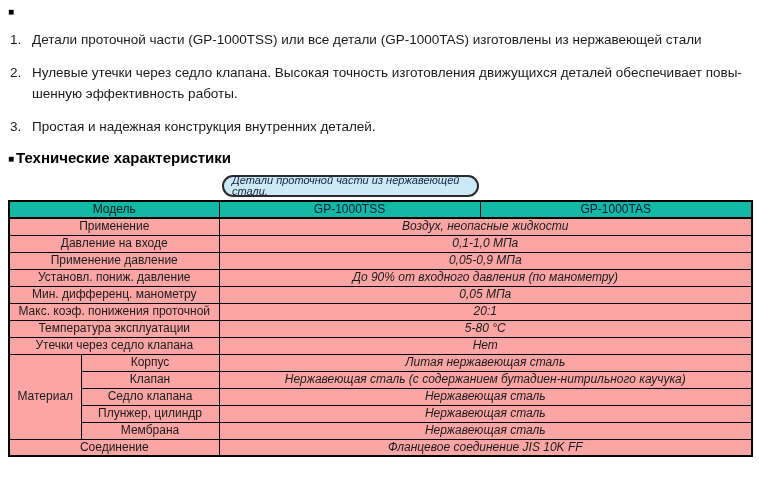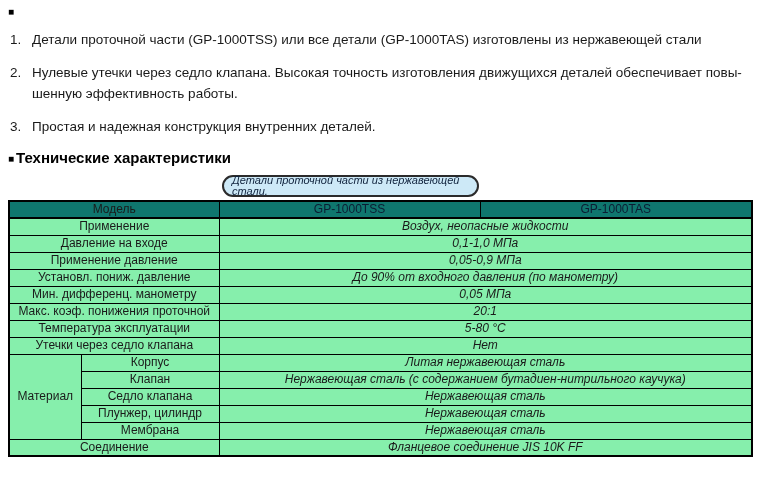--- a/index.html
+++ b/index.html
@@ -44,24 +44,24 @@
   .badge-right { width: 249px; }
 
   
   table.spec {
     border-collapse: collapse; width: 743px; table-layout: fixed;
     border: 2px solid #000;
   }
   table.spec td {
     border: 1px solid #000; height: 17px;
     font-size: 12px; text-align: center; vertical-align: middle;
-    padding: 0 3px; line-height: 1.1; background: #86efac;
+    padding: 0 3px; line-height: 1.1; background: #fca5a5;
     overflow: hidden; white-space: nowrap;
   }
-  tr.model-row td { background: #0f766e; border-bottom: 2px solid #000; }
+  tr.model-row td { background: #14b8a6; border-bottom: 2px solid #000; }
   td.model-name { font-weight: normal; color: #0c1c33; }
   td.label { background: #d9effc; }
   td.value { background: #ffffff; font-style: italic; }
 </style>
 </head>
 <body>
 
 <div class="page">
 
   <div class="section-header header-features">

